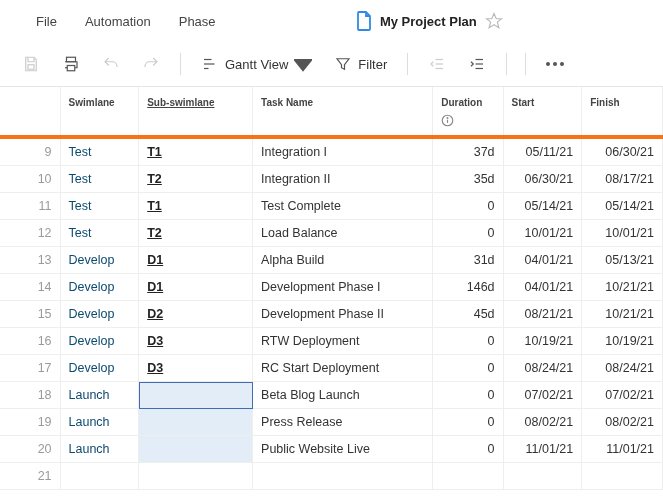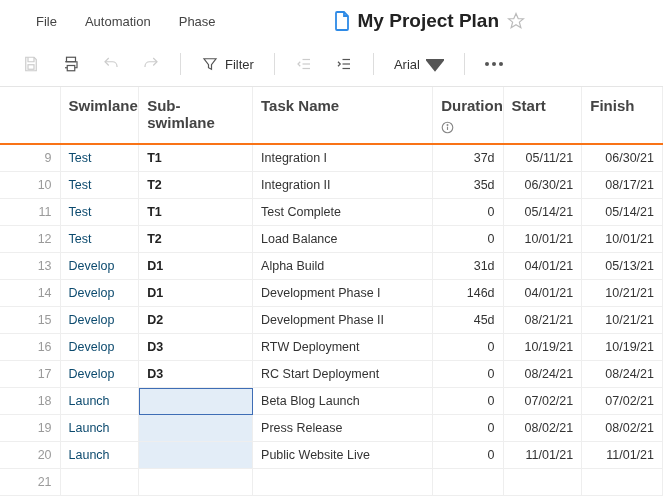--- a/index.html
+++ b/index.html
@@ -22,21 +22,21 @@
     gap: 28px;
   }
   .menu-item { color: #444; cursor: pointer; }
   .menubar-center {
     flex: 1;
     display: flex;
     justify-content: center;
     align-items: center;
     gap: 8px;
   }
-  .doc-title { font-weight: bold; font-size: 19px; color: #222; }
+  .doc-title { font-weight: bold; font-size: 13px; color: #222; }
   .doc-icon { width: 16px; height: 20px; fill: none; stroke: #2e8ae6; stroke-width: 1.8; }
   .star-icon { width: 18px; height: 18px; fill: none; stroke: #bbb; stroke-width: 1.6; cursor: pointer; }
   .toolbar {
     display: flex;
     align-items: center;
     padding: 4px 18px;
     height: 44px;
     gap: 14px;
     color: #555;
   }
@@ -45,42 +45,42 @@
   .tb-btn svg { width: 18px; height: 18px; stroke: #555; fill: none; stroke-width: 1.6; }
   .tb-btn.disabled svg { stroke: #ccc; }
   .tb-text { font-size: 13px; color: #333; }
   .tb-caret { width: 8px; height: 8px; }
   .tb-caret polygon { fill: #555; }
   .grid-wrap { border-top: 1px solid #e5e5e5; }
   .grid { border-collapse: collapse; width: 100%; table-layout: fixed; }
   .grid th {
     text-align: left;
     font-weight: bold;
-    font-size: 15px;
+    font-size: 10px;
     color: #444;
     padding: 10px 8px 6px 8px;
-    border-bottom: 2px solid #f97316;
+    border-bottom: 4px solid #f97316;
     border-right: 1px solid #eee;
     vertical-align: top;
     height: 50px;
   }
   .grid th .sub { margin-top: 6px; }
   .grid td {
     padding: 6px 8px;
     border-bottom: 1px solid #eee;
     border-right: 1px solid #eee;
     font-size: 12.5px;
     vertical-align: middle;
     height: 26px;
     overflow: hidden;
     white-space: nowrap;
   }
   .col-rownum { width: 58px; text-align: right; color: #9a9a9a; font-size: 11px; padding-right: 14px; background: #fff; }
   .col-swim { width: 76px; font-weight: normal; color: #0c4a6e; }
-  .col-sub { width: 110px; font-weight: bold; color: #222; }
+  .col-sub { width: 110px; font-weight: bold; color: #222; text-decoration: underline; }
   .col-task { width: 174px; padding-left: 22px; }
   .col-dur { width: 68px; text-align: right; padding-right: 10px; }
   .col-start { width: 76px; text-align: right; padding-right: 10px; }
   .col-finish { width: 78px; text-align: right; padding-right: 10px; }
   th.col-rownum { border-right: 1px solid #eee; }
   .info-icon { width: 13px; height: 13px; stroke: #888; fill: none; stroke-width: 1.4; }
   td.selected { background: #e3edf7; outline: 1px solid #3e6db5; outline-offset: -1px; position: relative; }
   td.sel-below { background: #e3edf7; }
   .more-dots { display: flex; gap: 3px; }
   .more-dots span { width: 4px; height: 4px; border-radius: 50%; background: #555; }
@@ -130,20 +130,31 @@
   </span>
   <span class="tb-btn disabled">
     <svg viewBox="0 0 24 24">
         <path d="M15 14l5-5-5-5"></path>
         <path d="M20 9H10a6 6 0 0 0-6 6v1"></path>
       </svg>
   </span>
   <div class="divider"></div>
   <span class="tb-btn">
     <svg viewBox="0 0 24 24">
+        <line x1="4" y1="6" x2="14" y2="6"></line>
+        <line x1="4" y1="12" x2="18" y2="12"></line>
+        <line x1="4" y1="18" x2="10" y2="18"></line>
+      </svg>
+    <span class="tb-text">Gantt View</span>
+    <svg class="tb-caret" viewBox="0 0 10 10">
+        <polygon points="1,3 9,3 5,8"></polygon>
+      </svg>
+  </span>
+  <span class="tb-btn">
+    <svg viewBox="0 0 24 24">
         <path d="M4 5h16l-6 8v6l-4-2v-4z"></path>
       </svg>
     <span class="tb-text">Filter</span>
   </span>
   <div class="divider"></div>
   <span class="tb-btn disabled">
     <svg viewBox="0 0 24 24">
         <line x1="10" y1="6" x2="20" y2="6"></line>
         <line x1="10" y1="12" x2="20" y2="12"></line>
         <line x1="10" y1="18" x2="20" y2="18"></line>
@@ -152,26 +163,20 @@
   </span>
   <span class="tb-btn">
     <svg viewBox="0 0 24 24">
         <line x1="10" y1="6" x2="20" y2="6"></line>
         <line x1="10" y1="12" x2="20" y2="12"></line>
         <line x1="10" y1="18" x2="20" y2="18"></line>
         <path d="M4 9l3 3-3 3"></path>
       </svg>
   </span>
   <div class="divider"></div>
-  <span class="tb-btn">
-    <span class="tb-text">Arial</span>
-    <svg class="tb-caret" viewBox="0 0 10 10">
-        <polygon points="1,3 9,3 5,8"></polygon>
-      </svg>
-  </span>
   <div class="divider"></div>
   <span class="tb-btn">
     <span class="more-dots">
         <span></span>
         <span></span>
         <span></span>
       </span>
   </span>
 </div>
 

